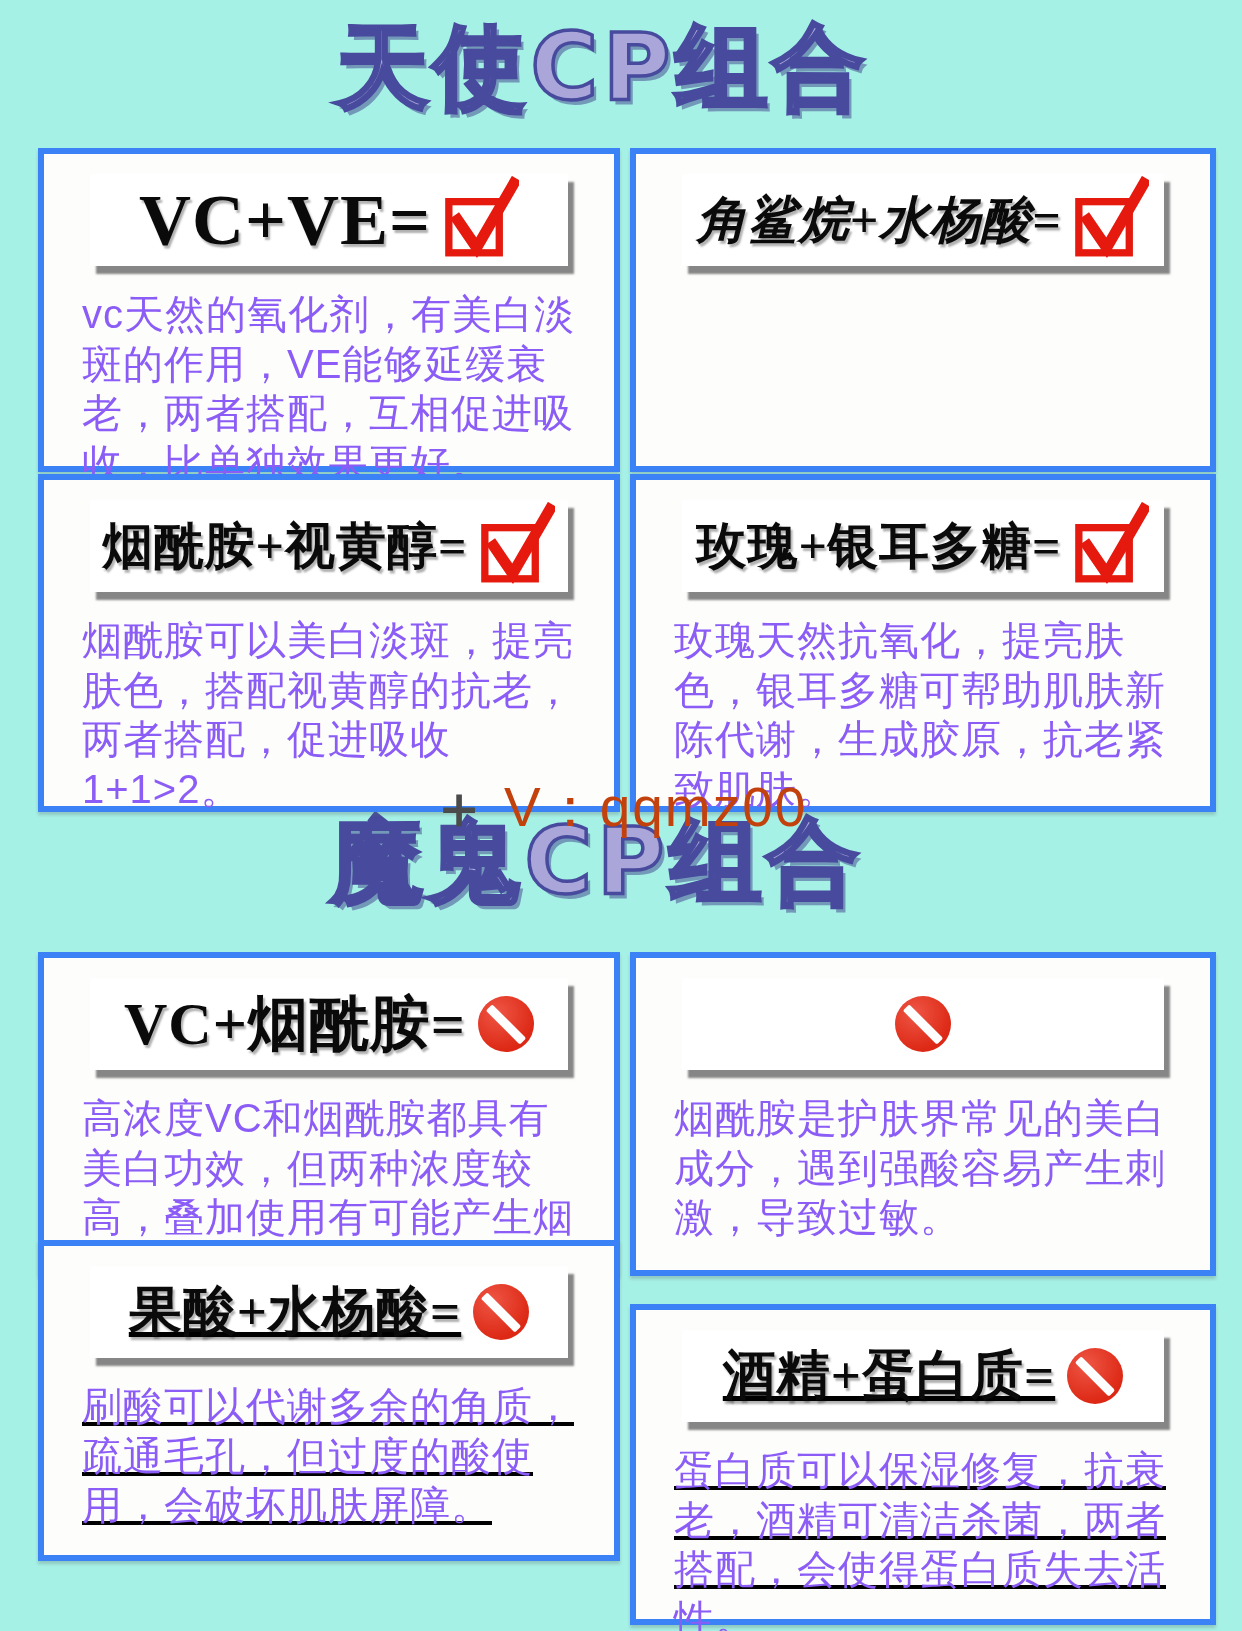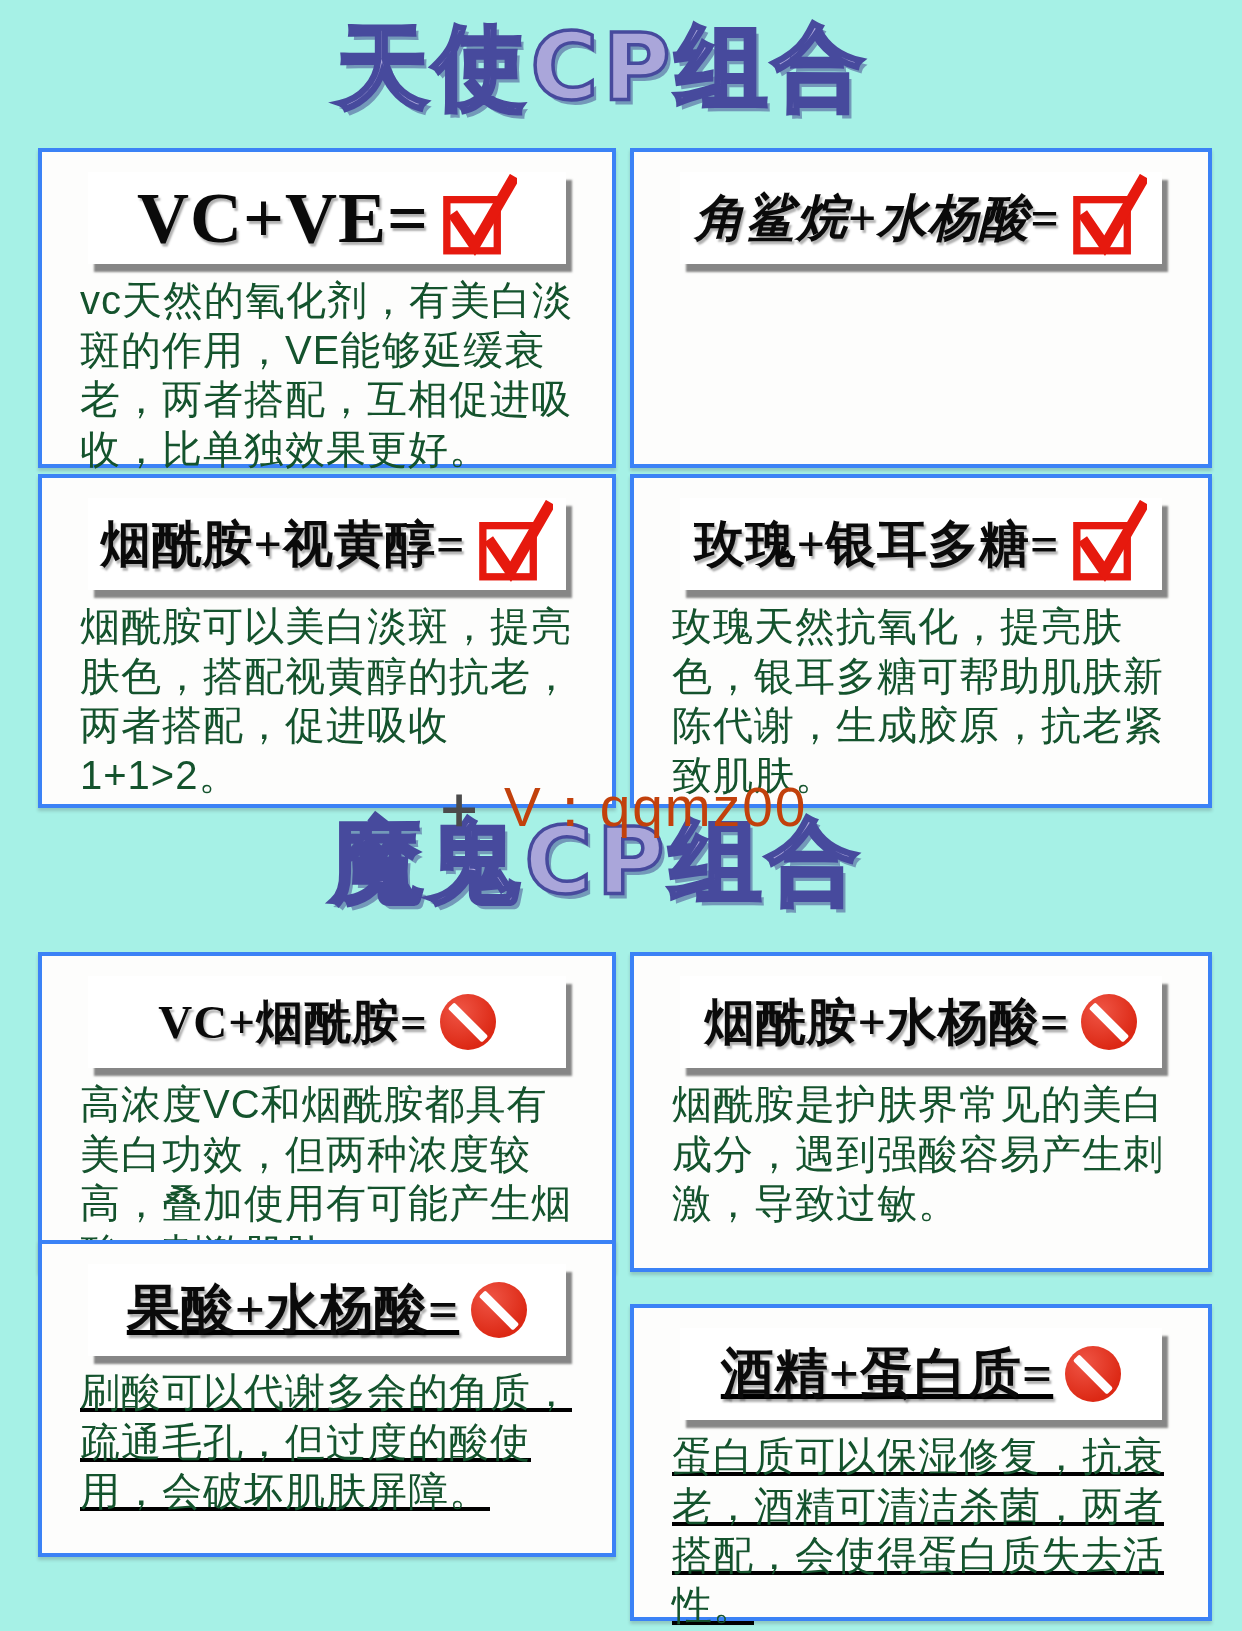--- a/index.html
+++ b/index.html
@@ -23,21 +23,21 @@
     text-shadow:4px 5px 0 rgba(64,66,140,.5);
     white-space:nowrap;
   }
   #title-angel { top:22px; transform:translateX(-18px); }
   #title-devil { top:816px; transform:translateX(-24px); }
 
   
   .card {
     position:absolute;
     background:#fdfdfc;
-    border:4px solid #3b82f6;
+    border:6px solid #3b82f6;
     box-shadow:0 3px 3px rgba(90,110,108,.3);
   }
   #card1 { left:38px;  top:148px;  width:570px; height:312px; }
   #card2 { left:630px; top:148px;  width:574px; height:312px;font-style:italic; }
   #card3 { left:38px;  top:474px;  width:570px; height:326px; }
   #card4 { left:630px; top:474px;  width:574px; height:326px; }
   #card5 { left:38px;  top:952px;  width:570px; height:312px; }
   #card6 { left:630px; top:952px;  width:574px; height:312px; }
   #card7 { left:38px;  top:1240px; width:570px; height:309px;text-decoration:underline; }
   #card8 { left:630px; top:1304px; width:574px; height:309px;text-decoration:underline; }
@@ -54,29 +54,29 @@
   .htext {
     font-family:"Liberation Serif","DejaVu Serif",serif;
     font-weight:700;
     font-size:50px;
     color:#0a0a0a;
     letter-spacing:1px;
     white-space:nowrap;
     text-shadow:2px 3px 2px rgba(60,60,60,.4);
   }
   #card1 .htext { font-size:72px; }
-  #card5 .htext { font-size:47px; }
+  #card5 .htext { font-size:60px; }
   #card7 .htext, #card8 .htext { font-size:53px; }
 
   .card-body {
-    margin:12px 26px 0 38px;
+    margin:24px 26px 0 38px;
     font-size:40px;
     line-height:1.24;
     letter-spacing:1px;
-    color:#14532d;
+    color:#8b5cf6;
   }
 
   
   .check-icon { width:76px; height:82px; flex:0 0 auto; margin-top:-6px; }
 
   
   .ban-icon {
     position:relative;
     width:56px; height:56px; flex:0 0 auto;
     border-radius:50%;
@@ -165,21 +165,20 @@
 <div class="card" id="card5">
   <div class="card-header">
     <span class="htext">VC+烟酰胺=</span>
     <span class="ban-icon"></span>
   </div>
   <div class="card-body">高浓度VC和烟酰胺都具有美白功效，但两种浓度较高，叠加使用有可能产生烟酸，刺激肌肤。</div>
 </div>
 
 <div class="card" id="card6">
   <div class="card-header">
-    <span class="htext">烟酰胺+水杨酸=</span>
     <span class="ban-icon"></span>
   </div>
   <div class="card-body">烟酰胺是护肤界常见的美白成分，遇到强酸容易产生刺激，导致过敏。</div>
 </div>
 
 <div class="card" id="card7">
   <div class="card-header">
     <span class="htext">果酸+水杨酸=</span>
     <span class="ban-icon"></span>
   </div>

